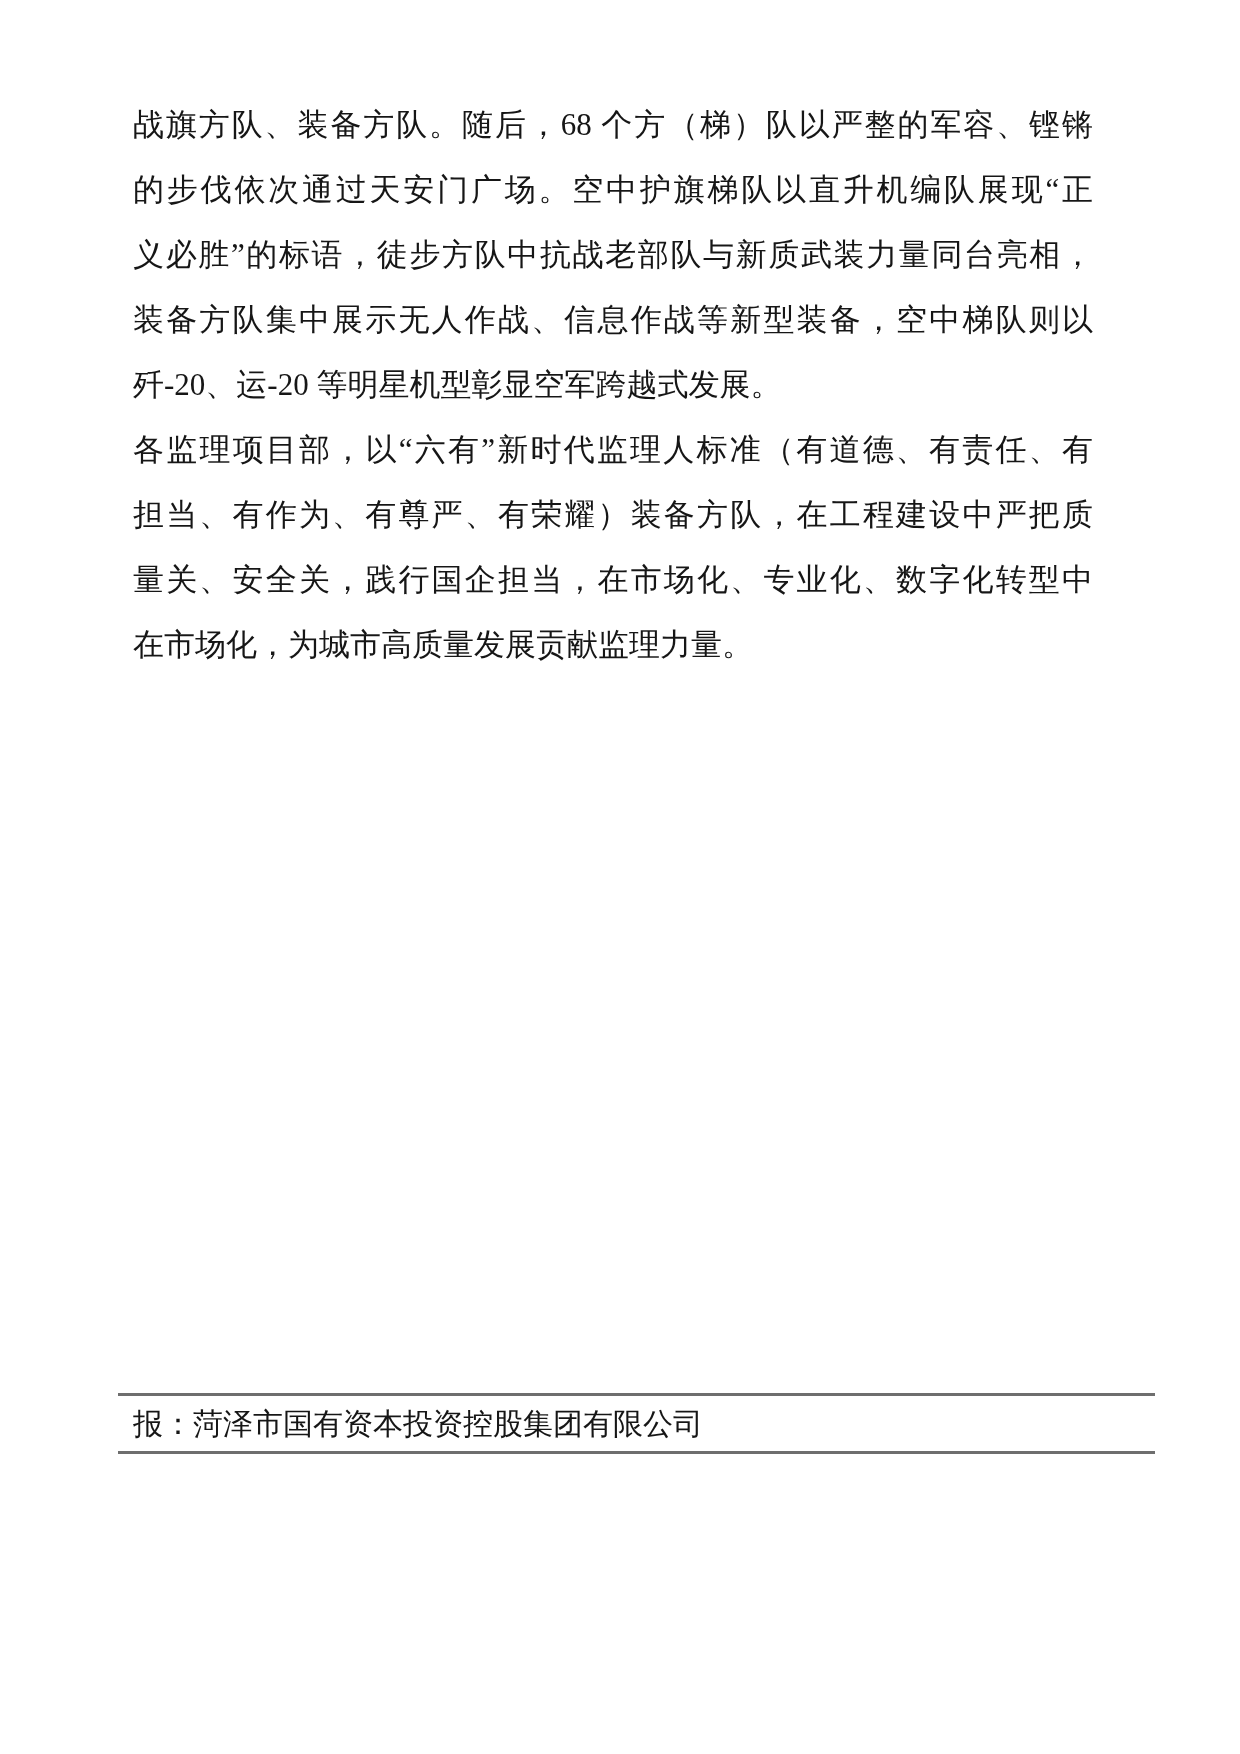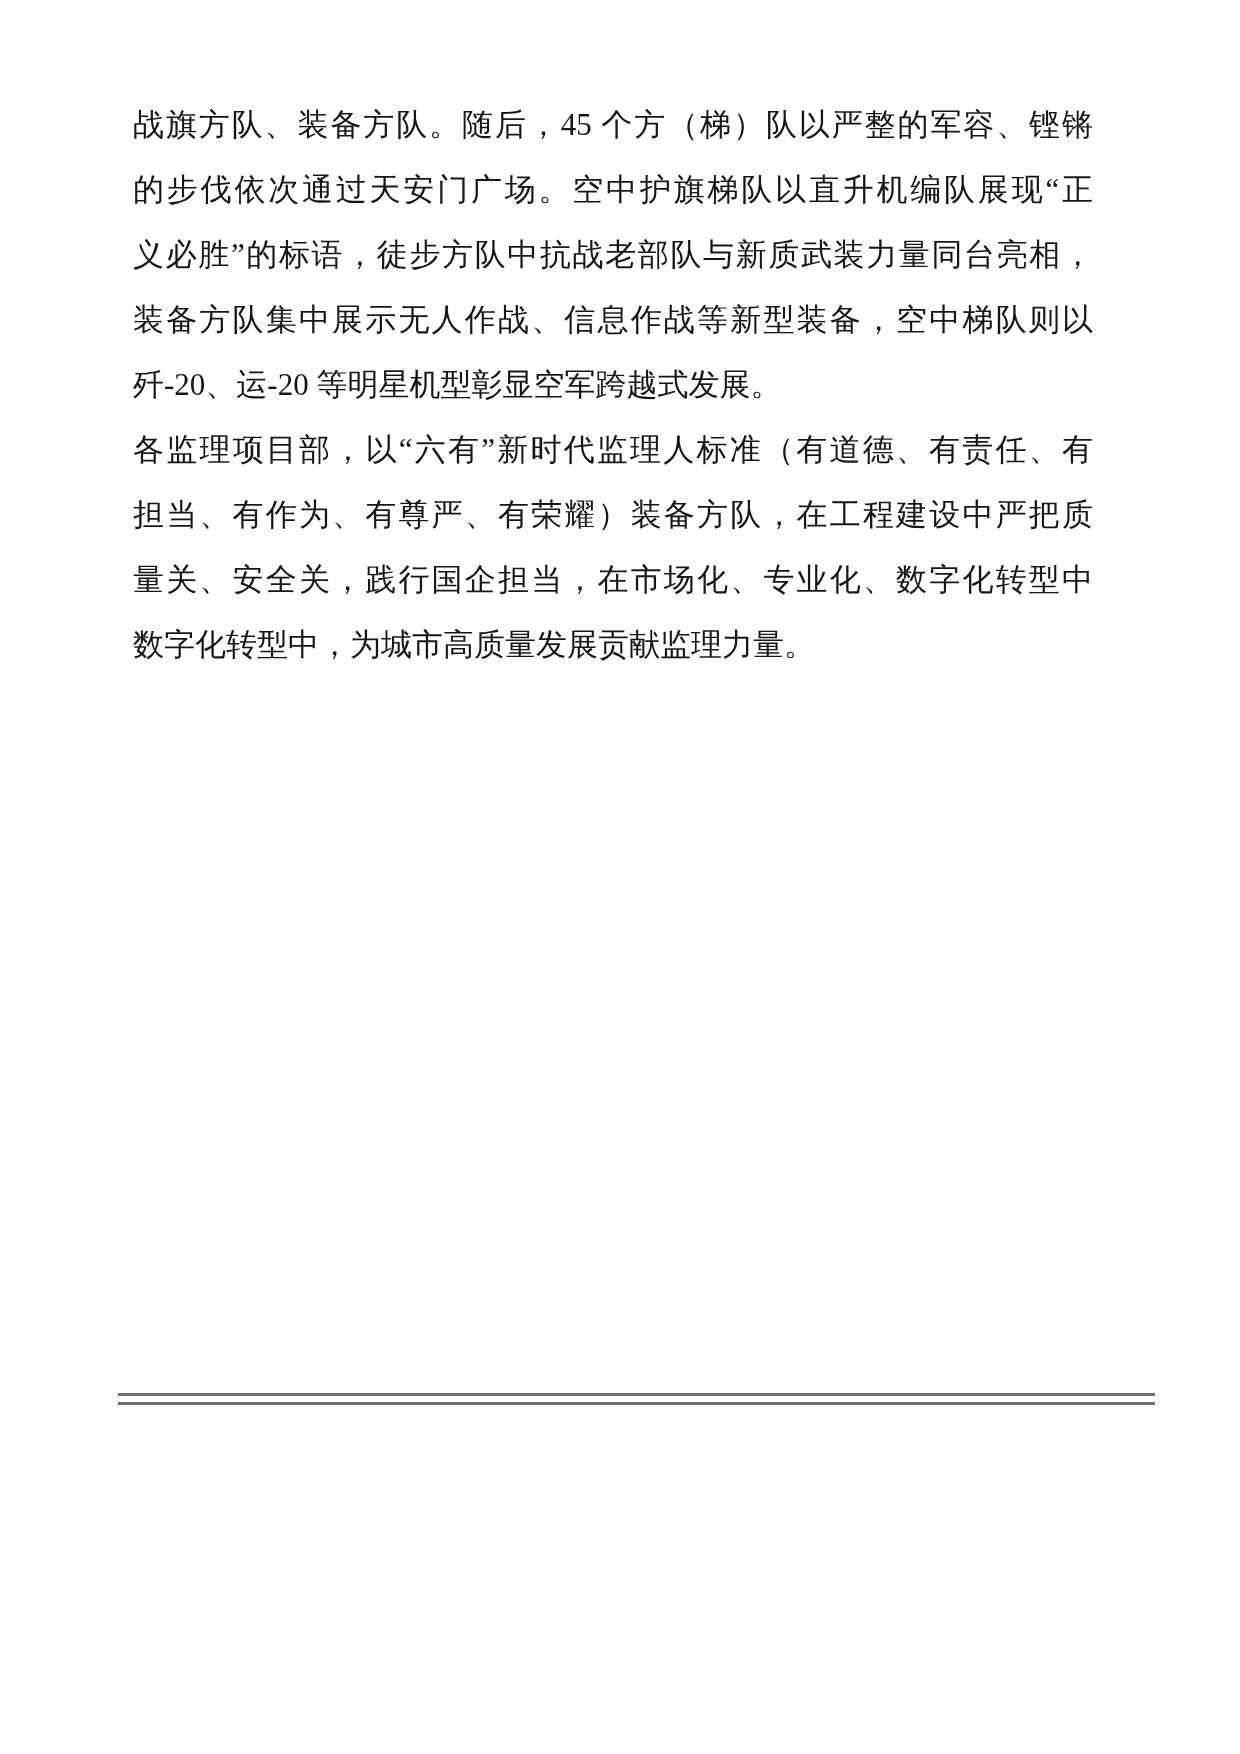--- a/index.html
+++ b/index.html
@@ -64,36 +64,37 @@
   }
 </style>
 </head>
 <body>
 
 <div class="page">
 
   <div class="body-text">
 
     <div class="para">
-      <div class="line">战旗方队、装备方队。随后，45 个方（梯）队以严整的军容、铿锵</div>
+      <div class="line">战旗方队、装备方队。随后，68 个方（梯）队以严整的军容、铿锵</div>
       <div class="line">的步伐依次通过天安门广场。空中护旗梯队以直升机编队展现“正</div>
       <div class="line">义必胜”的标语，徒步方队中抗战老部队与新质武装力量同台亮相，</div>
       <div class="line">装备方队集中展示无人作战、信息作战等新型装备，空中梯队则以</div>
       <div class="line last">歼-20、运-20 等明星机型彰显空军跨越式发展。</div>
     </div>
 
     <div class="para">
       <div class="line">各监理项目部，以“六有”新时代监理人标准（有道德、有责任、有</div>
       <div class="line">担当、有作为、有尊严、有荣耀）装备方队，在工程建设中严把质</div>
       <div class="line">量关、安全关，践行国企担当，在市场化、专业化、数字化转型中</div>
-      <div class="line last">数字化转型中，为城市高质量发展贡献监理力量。</div>
+      <div class="line last">在市场化，为城市高质量发展贡献监理力量。</div>
     </div>
 
   </div>
 
   <div class="footer">
     <div class="rule"></div>
     <div class="footer-lines">
+      <div class="footer-line">报：菏泽市国有资本投资控股集团有限公司</div>
     </div>
     <div class="rule"></div>
   </div>
 
 </div>
 
 </body></html>

